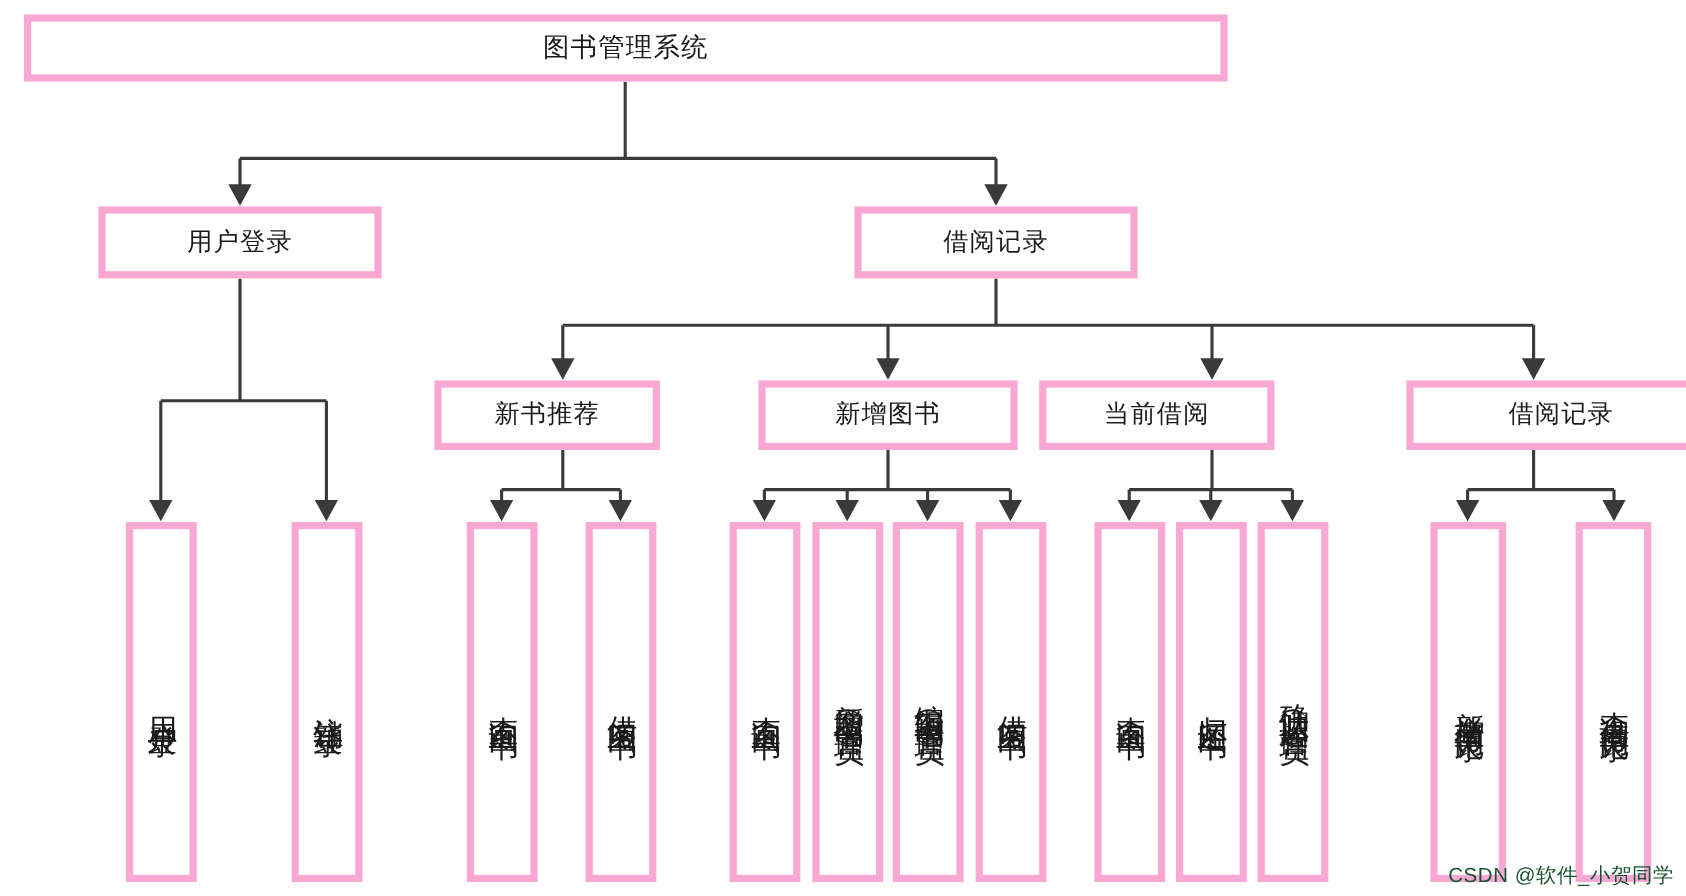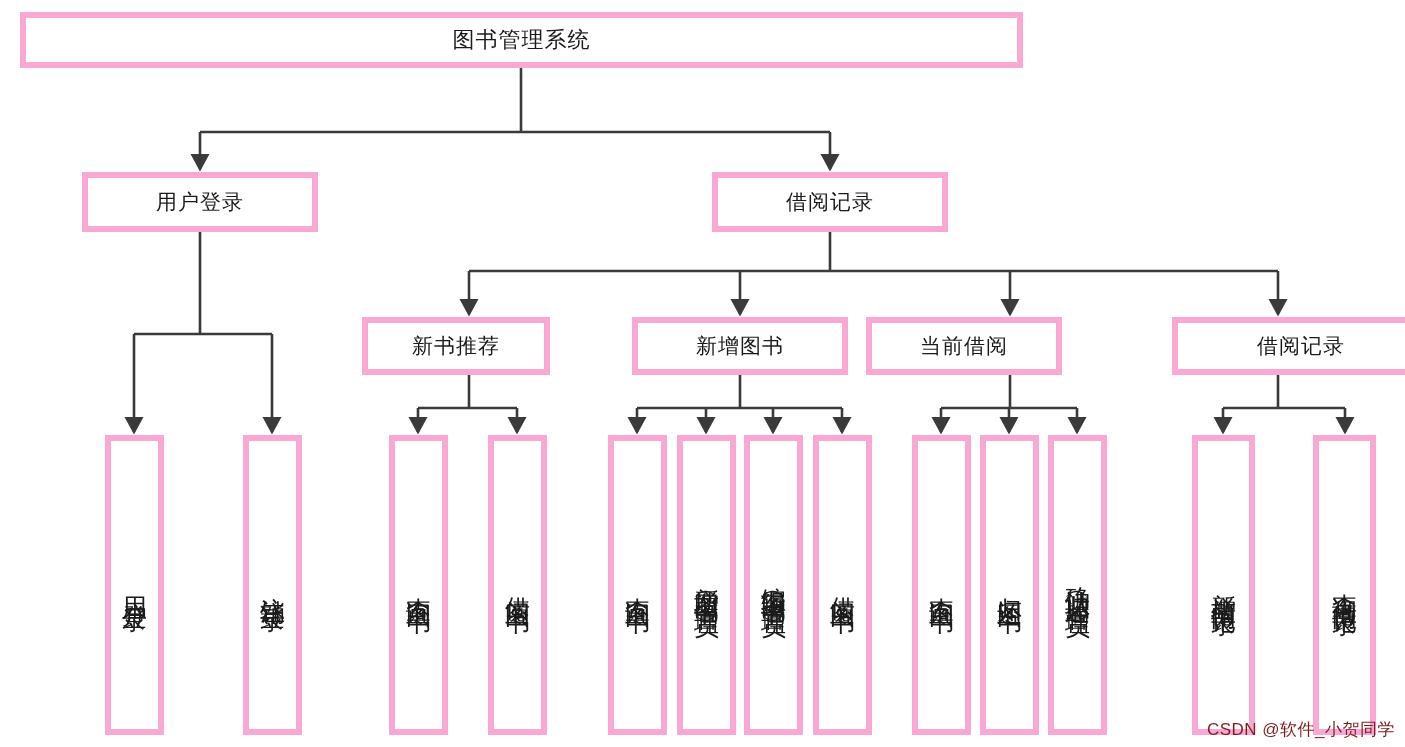--- a/index.html
+++ b/index.html
@@ -43,21 +43,21 @@
     line-height:1;
     white-space:normal;
     max-height:288px;
   }
 
   .watermark{
     position:absolute;
     right:10px;
     bottom:6px;
     font-size:17px;
-    color:#7f1d1d;
+    color:#14532d;
     letter-spacing:0.5px;
     white-space:nowrap;
     pointer-events:none;
     user-select:none;
   }
 </style>
 </head>
 <body>
 
 <div id="stage">

